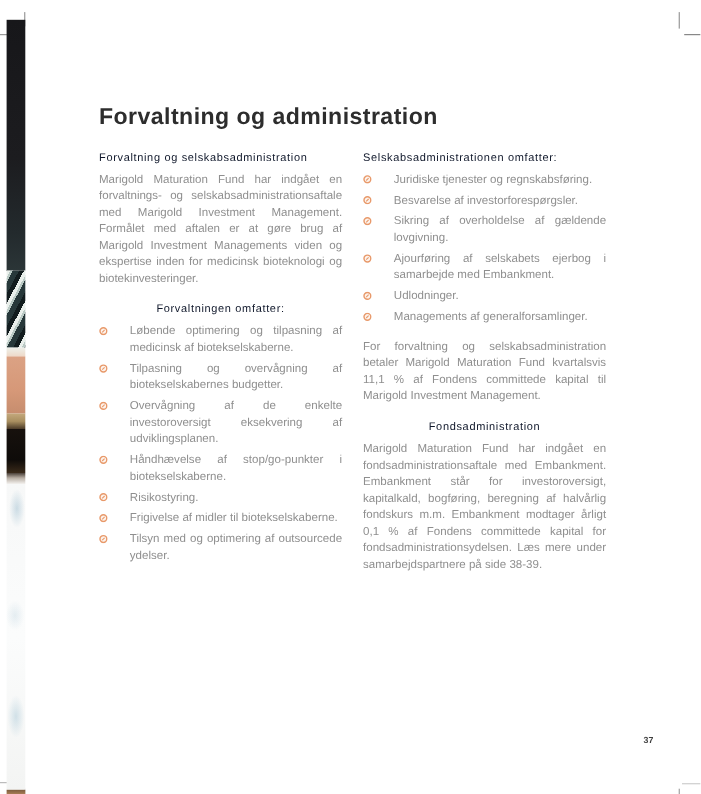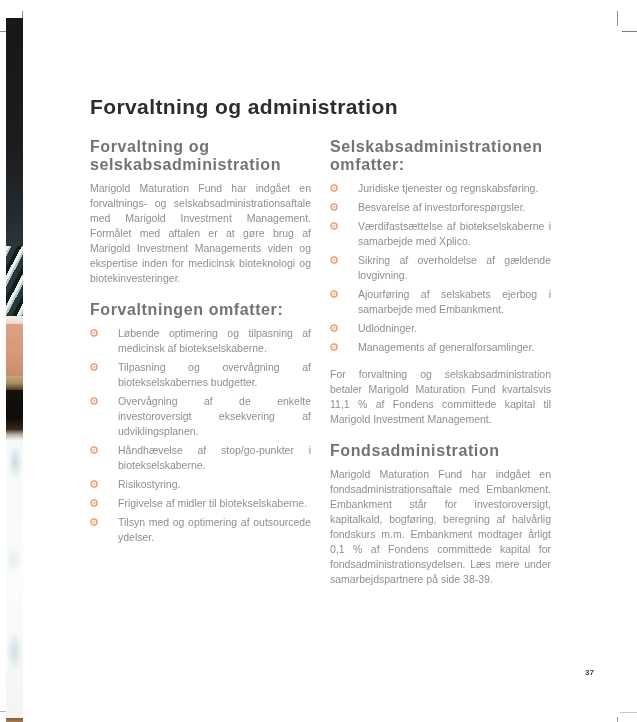--- a/index.html
+++ b/index.html
@@ -42,26 +42,26 @@
 
   
   .page-title{
     position:absolute;left:90px;top:84px;margin:0;
     font-size:21px;font-weight:bold;color:#2d2d2d;letter-spacing:.4px;
   }
   .col{position:absolute;top:127px;width:221px;}
   .col-left{left:90px;}
   .col-right{left:330px;}
   .sec-heading{
-    margin:0 0 7px 0;font-size:16px;font-weight:bold;color:#737373;letter-spacing:.6px;
+    margin:0 0 7px 0;font-size:10px;font-weight:normal;color:#0f172a;letter-spacing:.6px;
   }
   .body-text{
     margin:0;font-size:10.5px;line-height:15px;color:#8f8f8f;text-align:justify;
   }
-  .mt-sec{margin-top:15px;}
+  .mt-sec{margin-top:15px;text-align:center;}
   .mt-para{margin-top:12px;}
   .bullets{list-style:none;margin:0;padding:0;}
   .bullets li{
     display:flex;gap:20px;margin:0 0 4px 0;
     font-size:10.5px;line-height:15px;color:#8f8f8f;
   }
   .bullets li .txt{flex:1;text-align:justify;}
   .bullet-ic{flex:0 0 auto;margin-top:3px;width:8px;height:8px;}
 
   .page-number{
@@ -174,27 +174,20 @@
         </li>
 
         <li>
           <svg class="bullet-ic" viewBox="0 0 8 8">
             <circle cx="4" cy="4" r="3.1" fill="#fdf3ec" stroke="#e8996a" stroke-width="1.3"></circle>
             <path d="M2.9 5.1 L5.1 2.9" stroke="#e8996a" stroke-width="1" fill="none"></path>
           </svg>
           <span class="txt">Besvarelse af investorforespørgsler.</span>
         </li>
 
-        <li>
-          <svg class="bullet-ic" viewBox="0 0 8 8">
-            <circle cx="4" cy="4" r="3.1" fill="#fdf3ec" stroke="#e8996a" stroke-width="1.3"></circle>
-            <path d="M2.9 5.1 L5.1 2.9" stroke="#e8996a" stroke-width="1" fill="none"></path>
-          </svg>
-          <span class="txt">Værdifastsættelse af biotekselskaberne i samarbejde med Xplico.</span>
-        </li>
 
         <li>
           <svg class="bullet-ic" viewBox="0 0 8 8">
             <circle cx="4" cy="4" r="3.1" fill="#fdf3ec" stroke="#e8996a" stroke-width="1.3"></circle>
             <path d="M2.9 5.1 L5.1 2.9" stroke="#e8996a" stroke-width="1" fill="none"></path>
           </svg>
           <span class="txt">Sikring af overholdelse af gældende lovgivning.</span>
         </li>
 
         <li>

